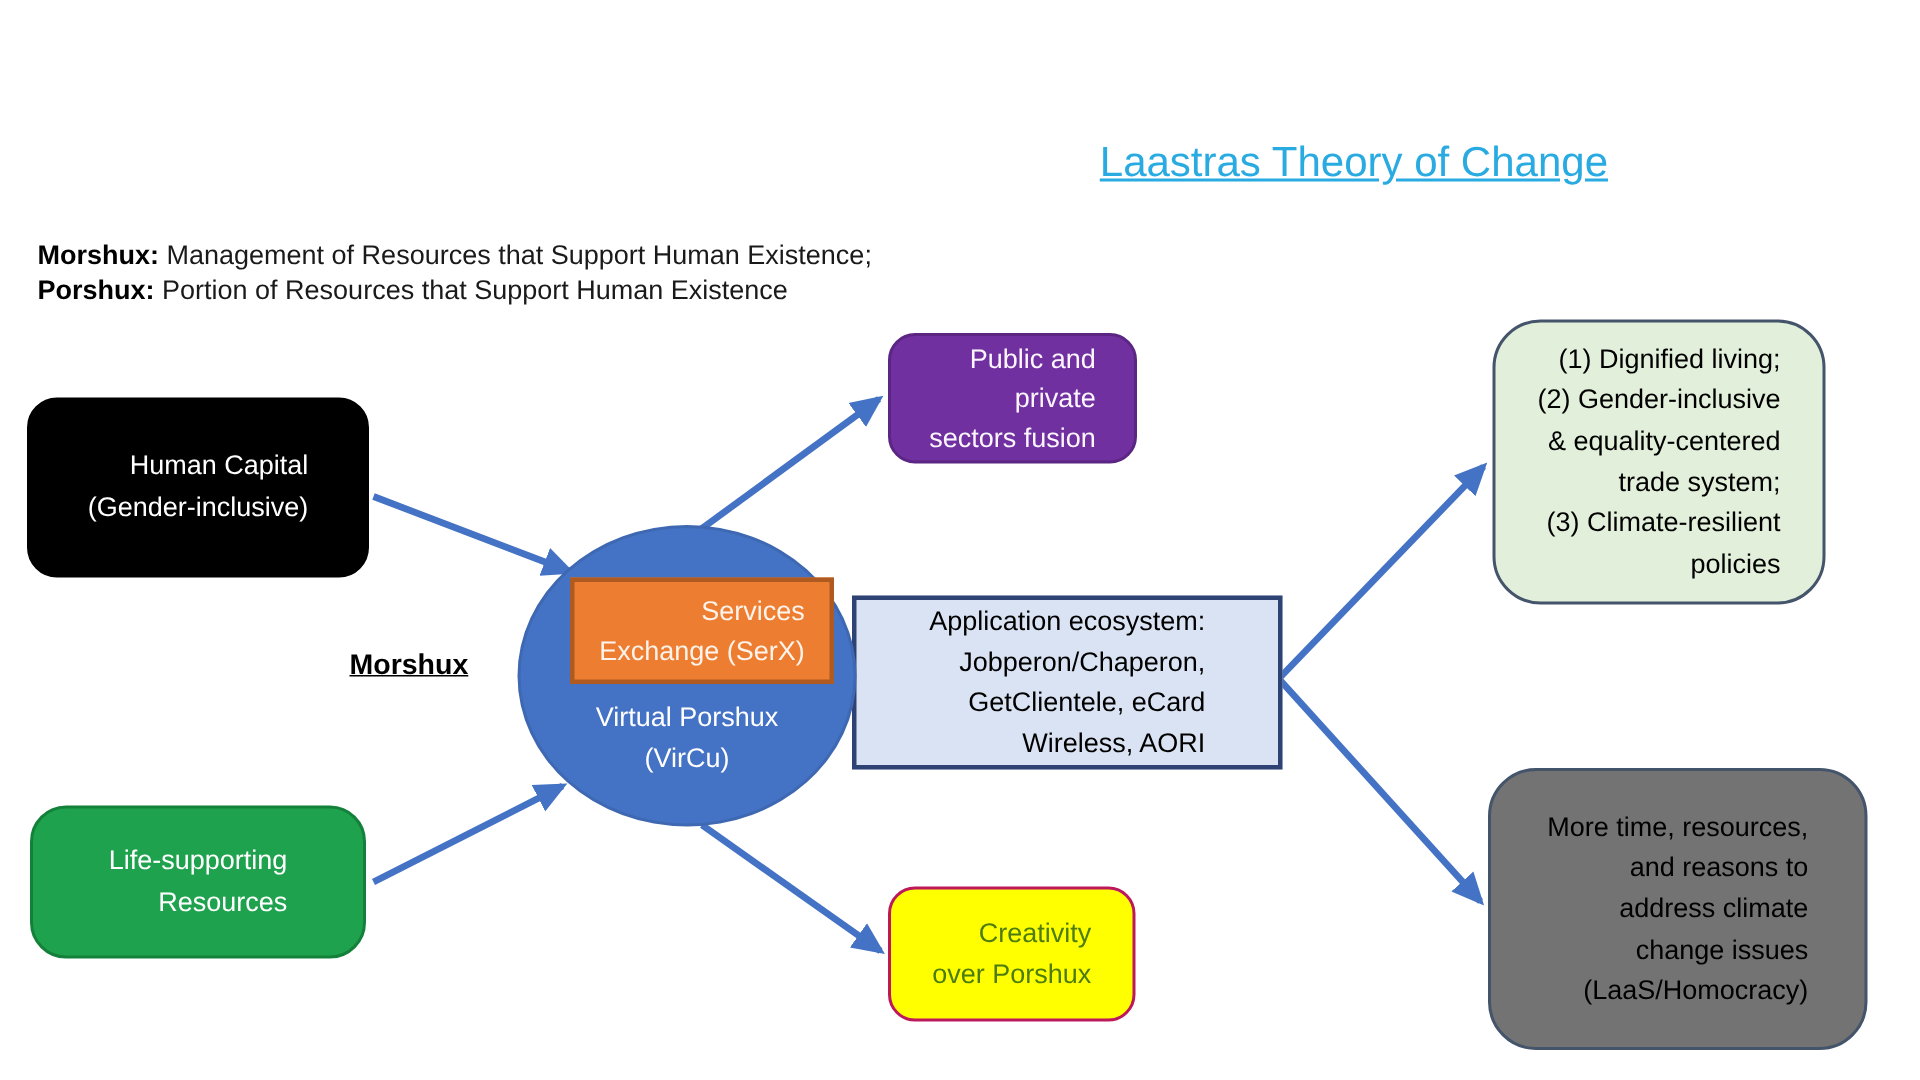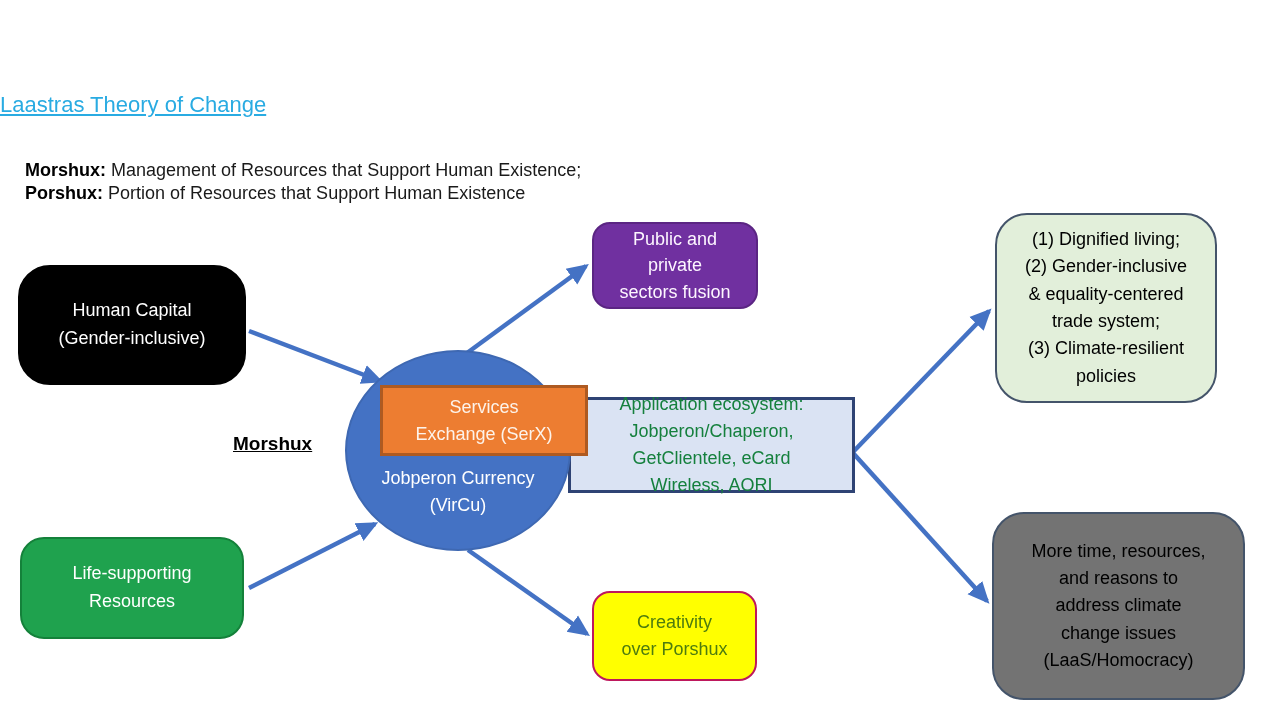--- a/index.html
+++ b/index.html
@@ -20,22 +20,22 @@
     position: absolute;
     left: 0; top: 0;
     width: 1280px; height: 720px;
     z-index: 1;
   }
   
   .title {
     position: absolute;
     left: 0; top: 92px;
     width: 1072px;
-    text-align: left;
-    font-size: 22px;
+    text-align: right;
+    font-size: 28px;
     color: #29ABE2;
     text-decoration: underline;
     z-index: 2;
   }
   .defs {
     position: absolute;
     left: 25px; top: 159px;
     font-size: 18px;
     color: #1a1a1a;
     line-height: 23px;
@@ -51,31 +51,31 @@
     color: #000;
     z-index: 2;
   }
   
   .node {
     position: absolute;
     box-sizing: border-box;
     display: flex;
     align-items: center;
     justify-content: center;
-    text-align: center;
+    text-align: right;
     white-space: pre-line;
     z-index: 2;
     font-size: 18px;
     line-height: 1.5;
   }
   .node-black {
     left: 18px; top: 265px; width: 228px; height: 120px;
     background: #000000; color: #fff;
     border: 2px solid #000;
-    border-radius: 32px;
+    border-radius: 20px;
     line-height: 1.55;
   }
   .node-green {
     left: 20px; top: 537px; width: 224px; height: 102px;
     background: #1FA24E; color: #fff;
     border: 2px solid #14813A;
     border-radius: 24px;
     line-height: 1.55;
   }
   .node-purple {
@@ -96,29 +96,29 @@
     position: absolute;
     left: 345px; top: 465px; width: 226px;
     text-align: center;
     color: #fff;
     font-size: 18px;
     line-height: 1.5;
     white-space: pre-line;
     z-index: 5;
   }
   .node-orange {
-    left: 380px; top: 385px; width: 208px; height: 71px;
+    left: 380px; top: 385px; width: 176px; height: 71px;
     background: #ED7D31; color: #fdf3ea;
     border: 3px solid #AE5A21;
     line-height: 1.45;
     z-index: 4;
   }
   .node-appbox {
-    left: 568px; top: 397px; width: 287px; height: 96px;
-    background: #DAE3F3; color: #15803d;
+    left: 568px; top: 397px; width: 287px; height: 116px;
+    background: #DAE3F3; color: #000000;
     border: 3px solid #2E4374;
     line-height: 1.5;
     z-index: 2;
   }
   .node-yellow {
     left: 592px; top: 591px; width: 165px; height: 90px;
     background: #FFFF00; color: #4d7c0f;
     border: 2px solid #be185d;
     border-radius: 18px;
     line-height: 1.5;
@@ -175,21 +175,21 @@
   <div class="node node-purple">Public and
 private
 sectors fusion</div>
 
   <div class="node node-appbox">Application ecosystem:
 Jobperon/Chaperon,
 GetClientele, eCard
 Wireless, AORI</div>
 
   <div class="node node-ellipse"></div>
-  <div class="ellipse-text">Jobperon Currency
+  <div class="ellipse-text">Virtual Porshux
 (VirCu)</div>
 
   <div class="node node-orange">Services
 Exchange (SerX)</div>
 
   <div class="node node-yellow">Creativity
 over Porshux</div>
 
   <div class="node node-lightgreen">(1) Dignified living;
 (2) Gender-inclusive

